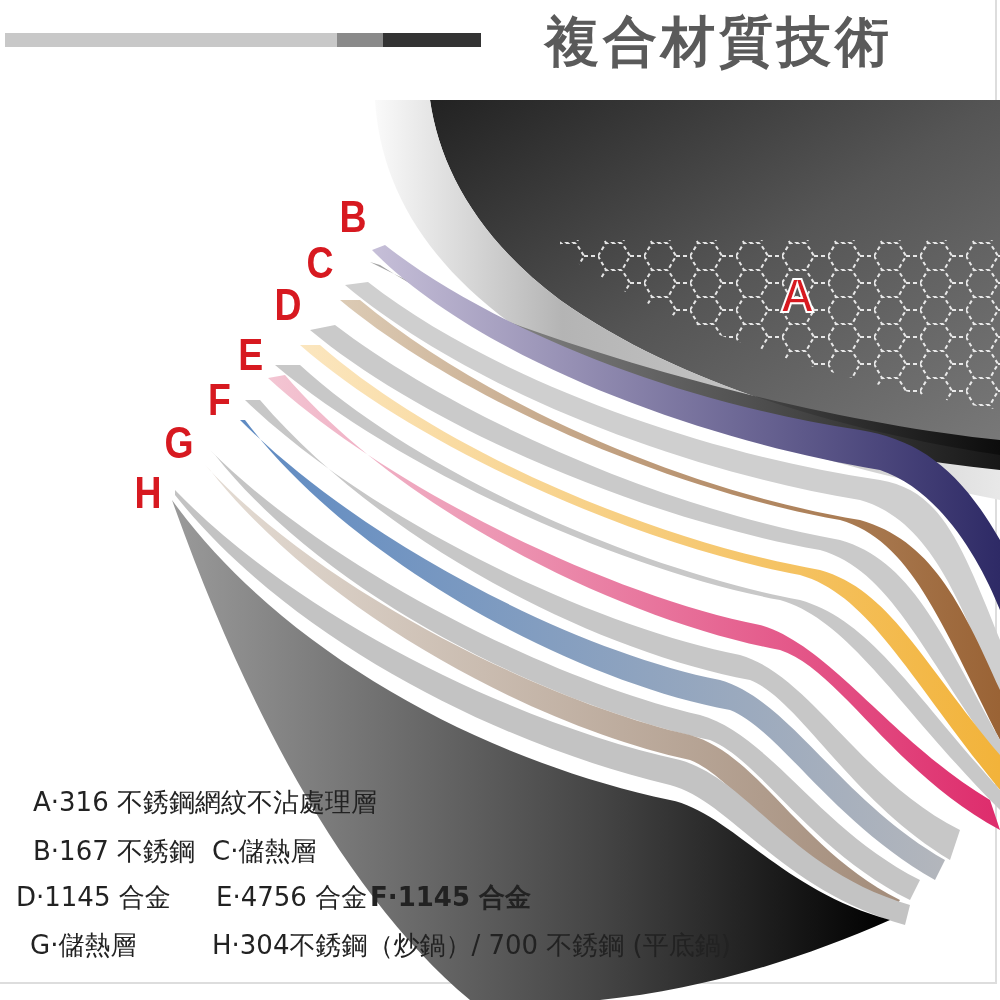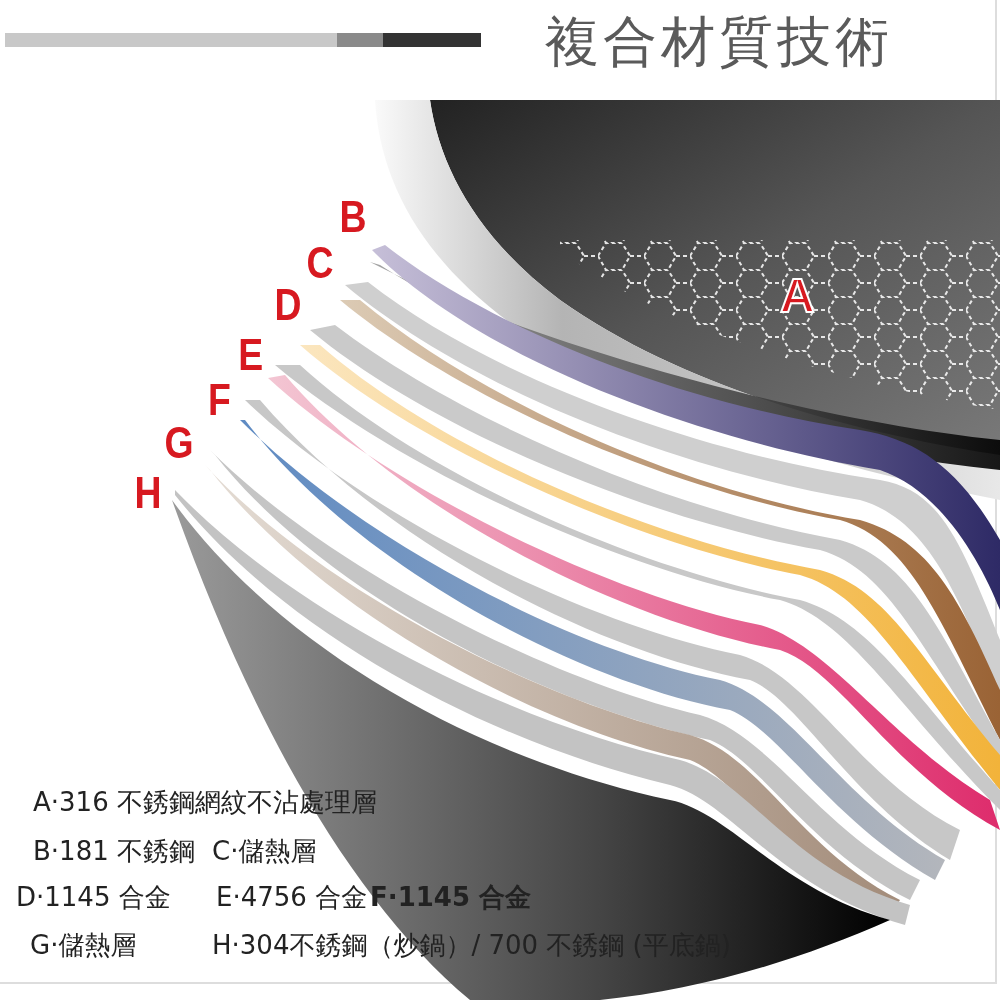--- a/index.html
+++ b/index.html
@@ -1,19 +1,19 @@
 <!DOCTYPE html>
 <html><head>
 <meta charset="utf-8">
 <style>
   html,body{margin:0;padding:0;background:#fff;}
   body{width:1000px;height:1000px;position:relative;overflow:hidden;font-family:"DejaVu Sans","Liberation Sans",sans-serif;}
   .frame{position:absolute;left:0;top:0;width:997px;height:984px;border-right:2px solid #ddd;border-bottom:2px solid #ddd;box-sizing:border-box;}
   .deco-bar{position:absolute;top:33px;height:14px;}
-  .title{position:absolute;left:545px;top:6px;font-size:54px;color:#5a5a5a;letter-spacing:4px;font-weight:400;}
+  .title{position:absolute;left:545px;top:6px;font-size:54px;color:#5a5a5a;letter-spacing:4px;font-weight:700;}
   svg.illus{position:absolute;left:0;top:0;}
   .letter{position:absolute;font-family:"Liberation Sans",sans-serif;font-weight:bold;color:#d71920;font-size:44px;transform:scaleX(0.85);}
   .legend{position:absolute;font-size:26px;color:#222;white-space:pre;}
 </style>
 </head>
 <body>
 
 <div class="frame"></div>
 
 <div class="deco-bar" style="left:5px;width:332px;background:#c8c8c8;"></div>
@@ -95,19 +95,19 @@
 
 <div class="letter" style="left:337px;top:192px;">B</div>
 <div class="letter" style="left:304px;top:238px;">C</div>
 <div class="letter" style="left:272px;top:280px;">D</div>
 <div class="letter" style="left:236px;top:330px;">E</div>
 <div class="letter" style="left:206px;top:375px;">F</div>
 <div class="letter" style="left:162px;top:418px;">G</div>
 <div class="letter" style="left:132px;top:468px;">H</div>
 
 <div class="legend" style="left:33px;top:785px;">A·316 不銹鋼網紋不沾處理層</div>
-<div class="legend" style="left:33px;top:834px;">B·181 不銹鋼</div>
+<div class="legend" style="left:33px;top:834px;">B·167 不銹鋼</div>
 <div class="legend" style="left:212px;top:834px;">C·儲熱層</div>
 <div class="legend" style="left:16px;top:880px;">D·1145 合金</div>
 <div class="legend" style="left:216px;top:880px;">E·4756 合金</div>
 <div class="legend" style="left:370px;top:880px;font-weight:bold;">F·1145 合金</div>
 <div class="legend" style="left:30px;top:928px;">G·儲熱層</div>
 <div class="legend" style="left:212px;top:928px;">H·304不銹鋼（炒鍋）/ 700 不銹鋼 (平底鍋)</div>
 
 </body></html>

